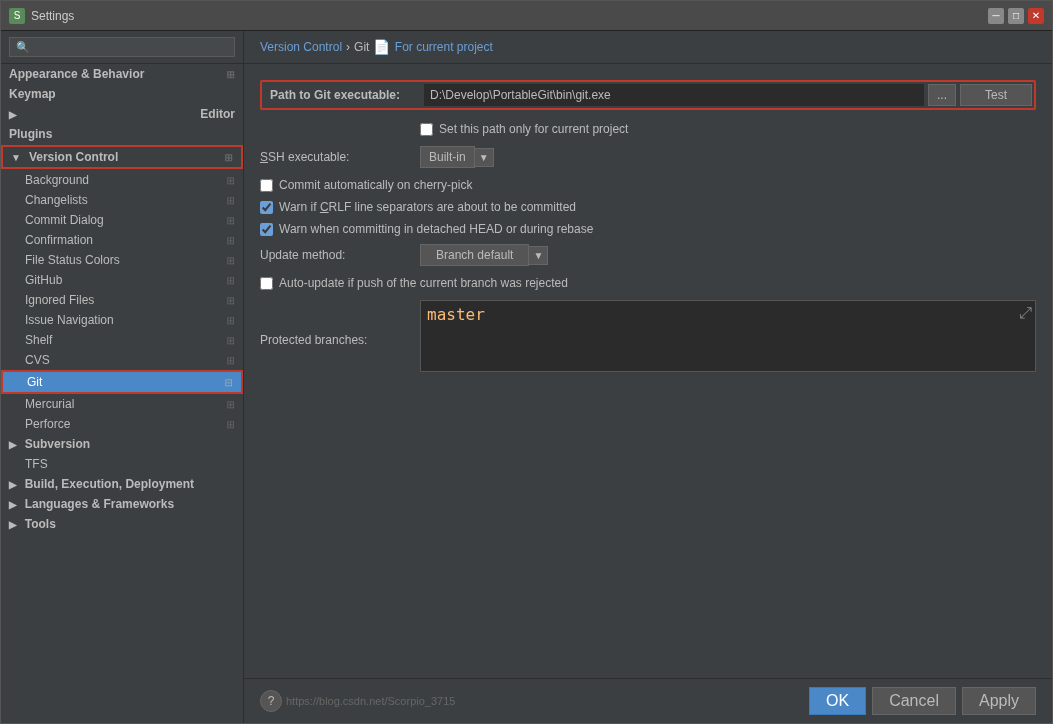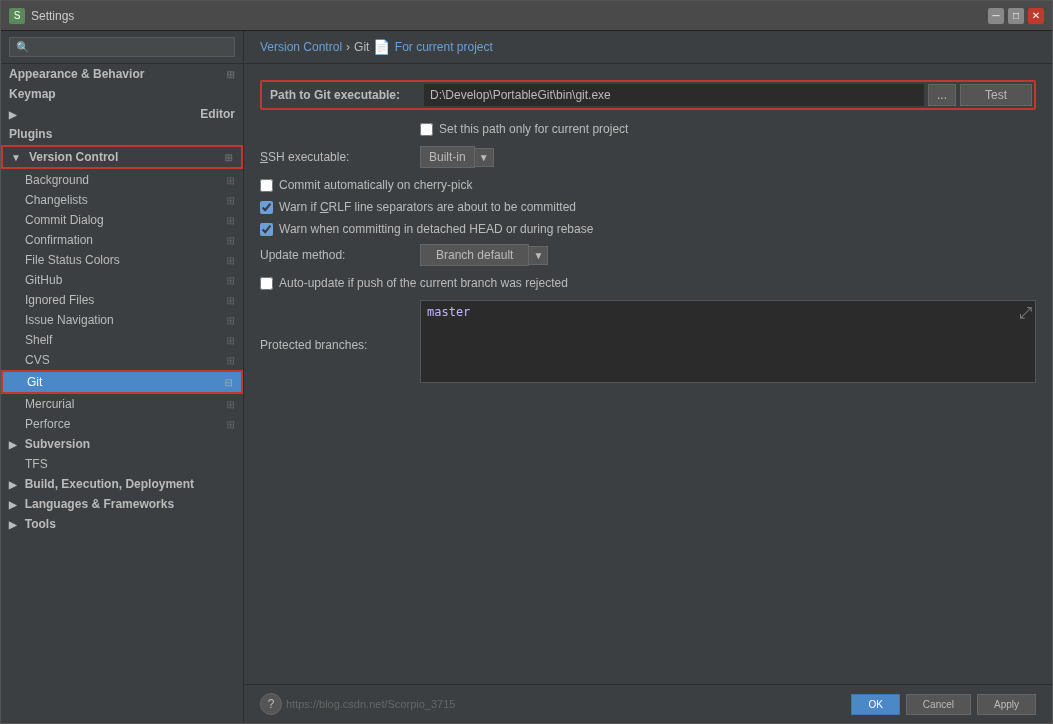--- a/index.html
+++ b/index.html
@@ -50,26 +50,26 @@
 
     .select-row { display: flex; align-items: center; margin-bottom: 8px; }
     .select-label { color: #bbbbbb; min-width: 160px; font-size: 12px; }
     .select-label .underline { text-decoration: underline; }
 
     .update-row { display: flex; align-items: center; margin-bottom: 8px; }
     .update-label { color: #bbbbbb; min-width: 160px; font-size: 12px; }
 
     .protected-row { display: flex; align-items: center; margin-top: 8px; }
     .protected-label { color: #bbbbbb; min-width: 160px; font-size: 12px; padding-top: 4px; }
-    .protected-input { flex: 1; background: #2b2b2b; border: 1px solid #555; color: #c4b5fd; padding: 4px 6px; font-size: 12px; height: 83px; resize: none; outline: none; }
+    .protected-input { flex: 1; background: #2b2b2b; border: 1px solid #555; color: #fdba74; padding: 4px 6px; font-size: 16px; height: 72px; resize: none; outline: none; }
 
     .footer { padding: 8px 16px; border-top: 1px solid #2d2d2d; display: flex; justify-content: space-between; align-items: center; background: #3c3f41; }
     .footer-left { display: flex; align-items: center; gap: 4px; color: #888; font-size: 11px; }
     .footer-right { display: flex; gap: 6px; }
-    .footer-btn { background: #555; border: 1px solid #666; color: #bbb; padding: 4px 16px; cursor: pointer; font-size: 10px; }
+    .footer-btn { background: #555; border: 1px solid #666; color: #bbb; padding: 4px 16px; cursor: pointer; font-size: 16px; }
     .footer-btn.primary { background: #4a88c7; border-color: #3a78b7; color: white; }
     .help-btn { width: 22px; height: 22px; border-radius: 50%; background: #555; border: 1px solid #666; color: #bbb; font-size: 12px; cursor: pointer; display: flex; align-items: center; justify-content: center; }
 
     .watermark { color: #666; font-size: 11px; }
   </style>
 </head>
 <body>
 
 <div class="window">
 

